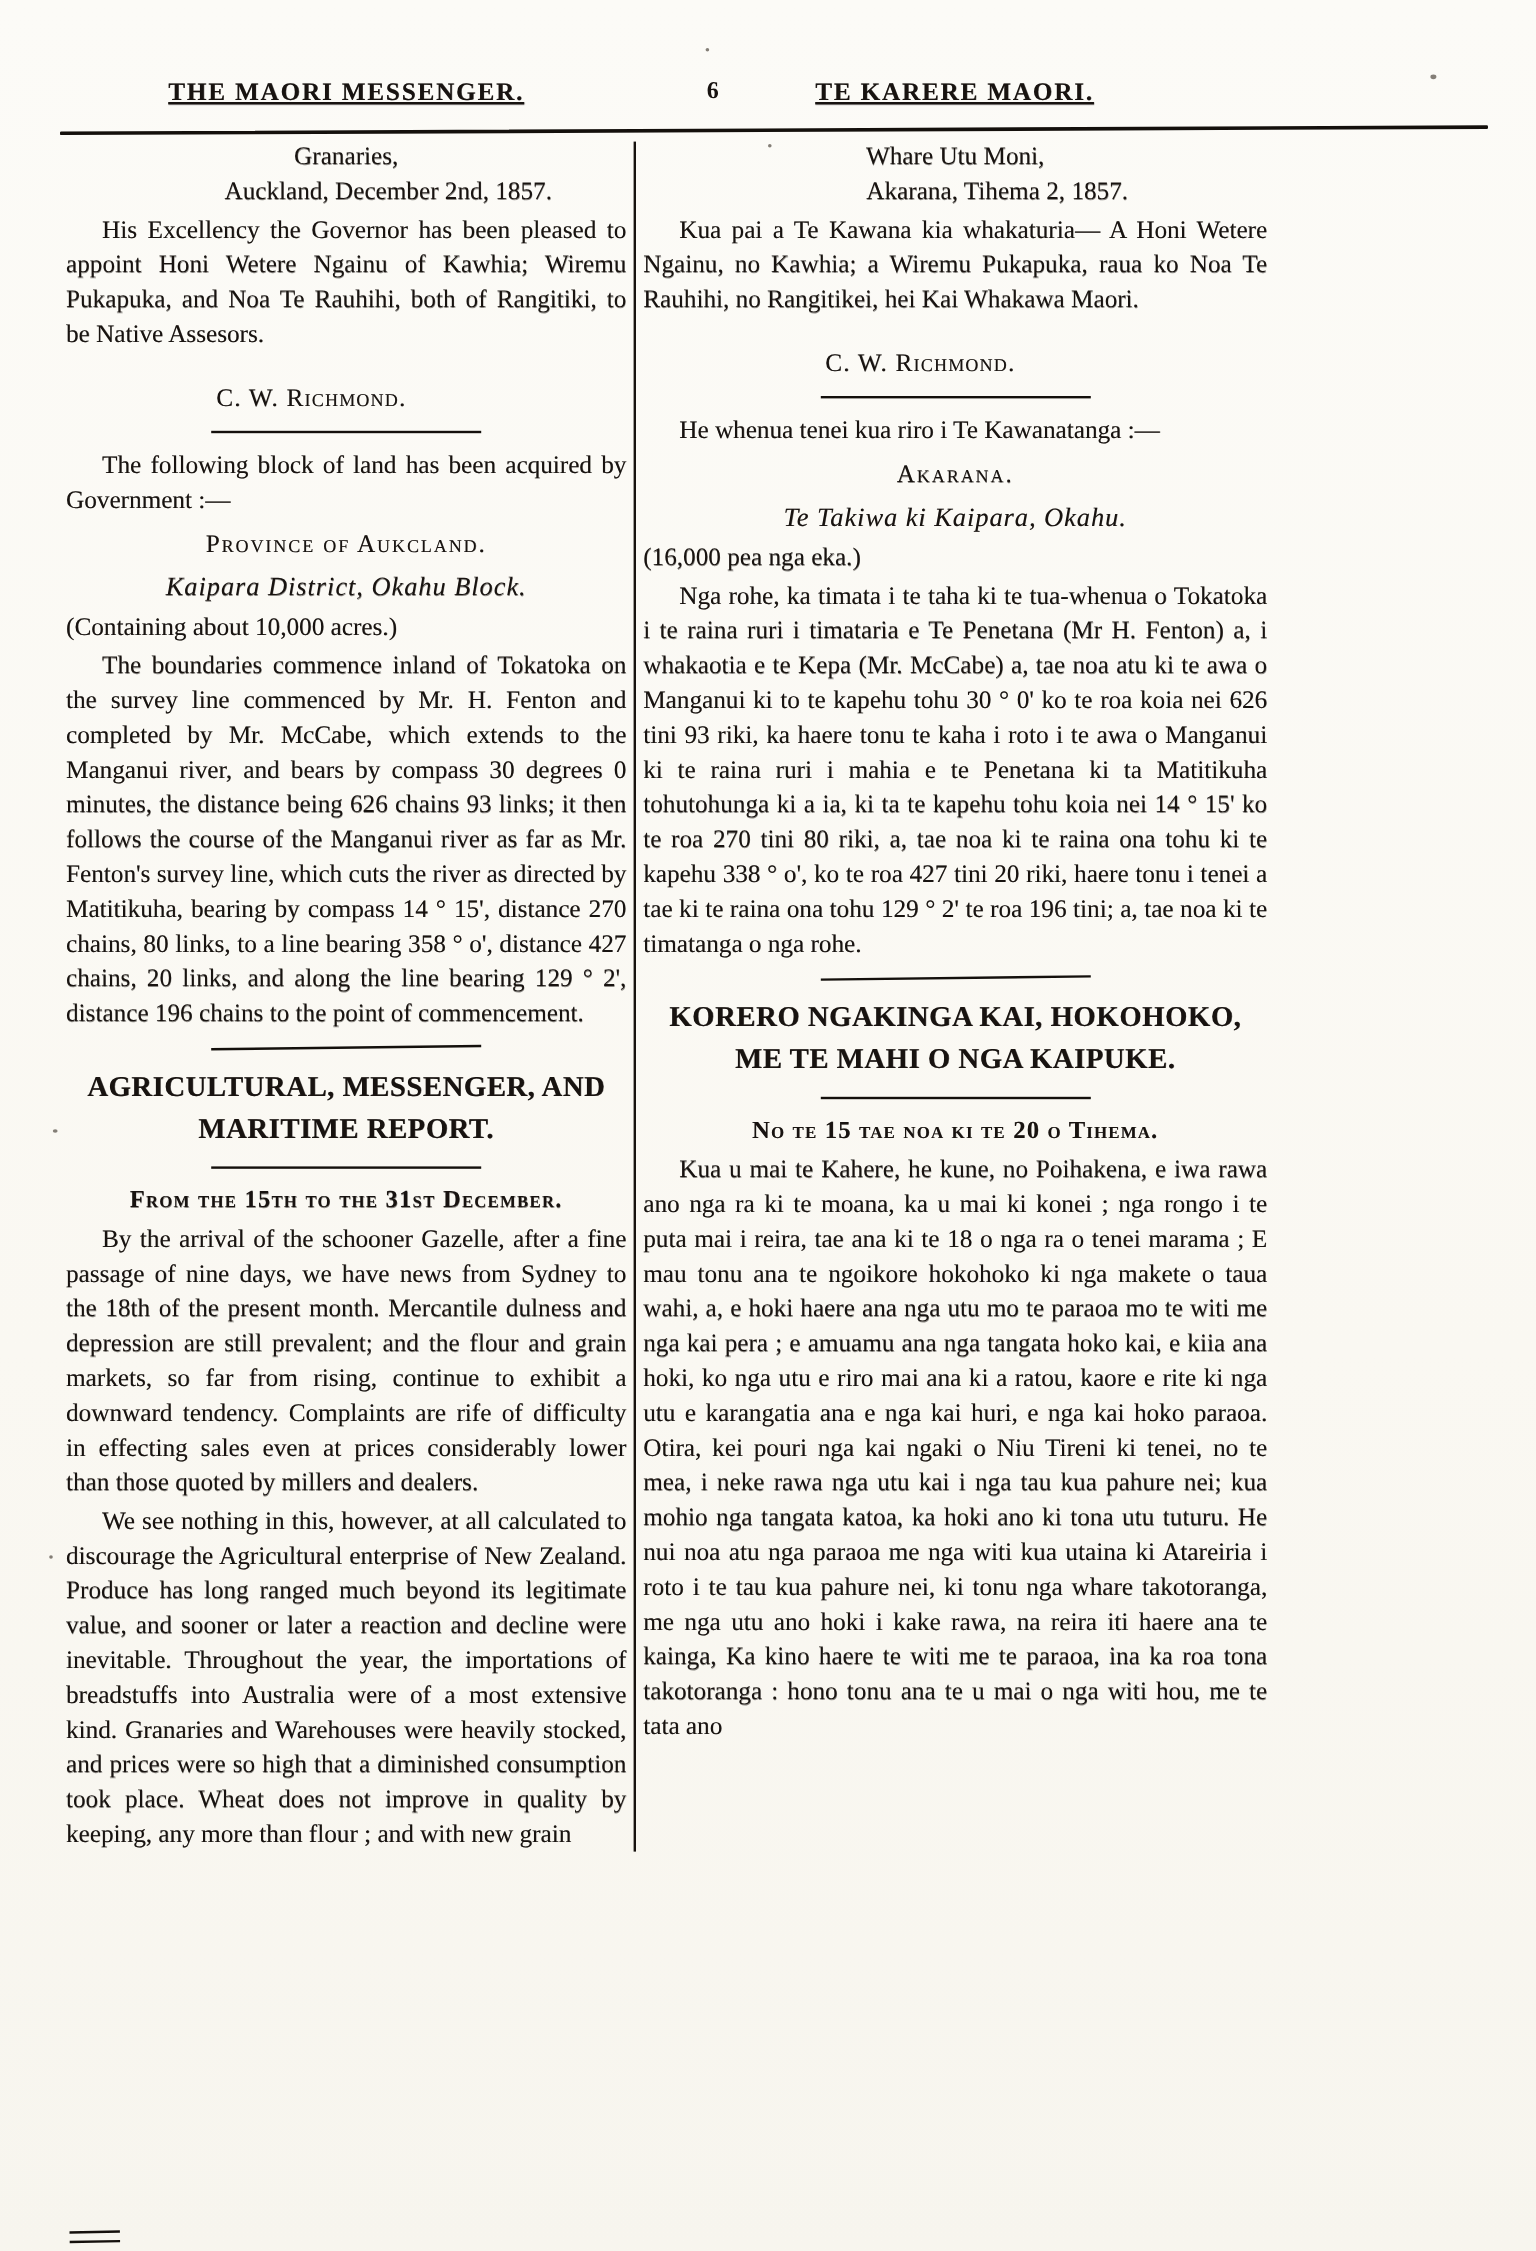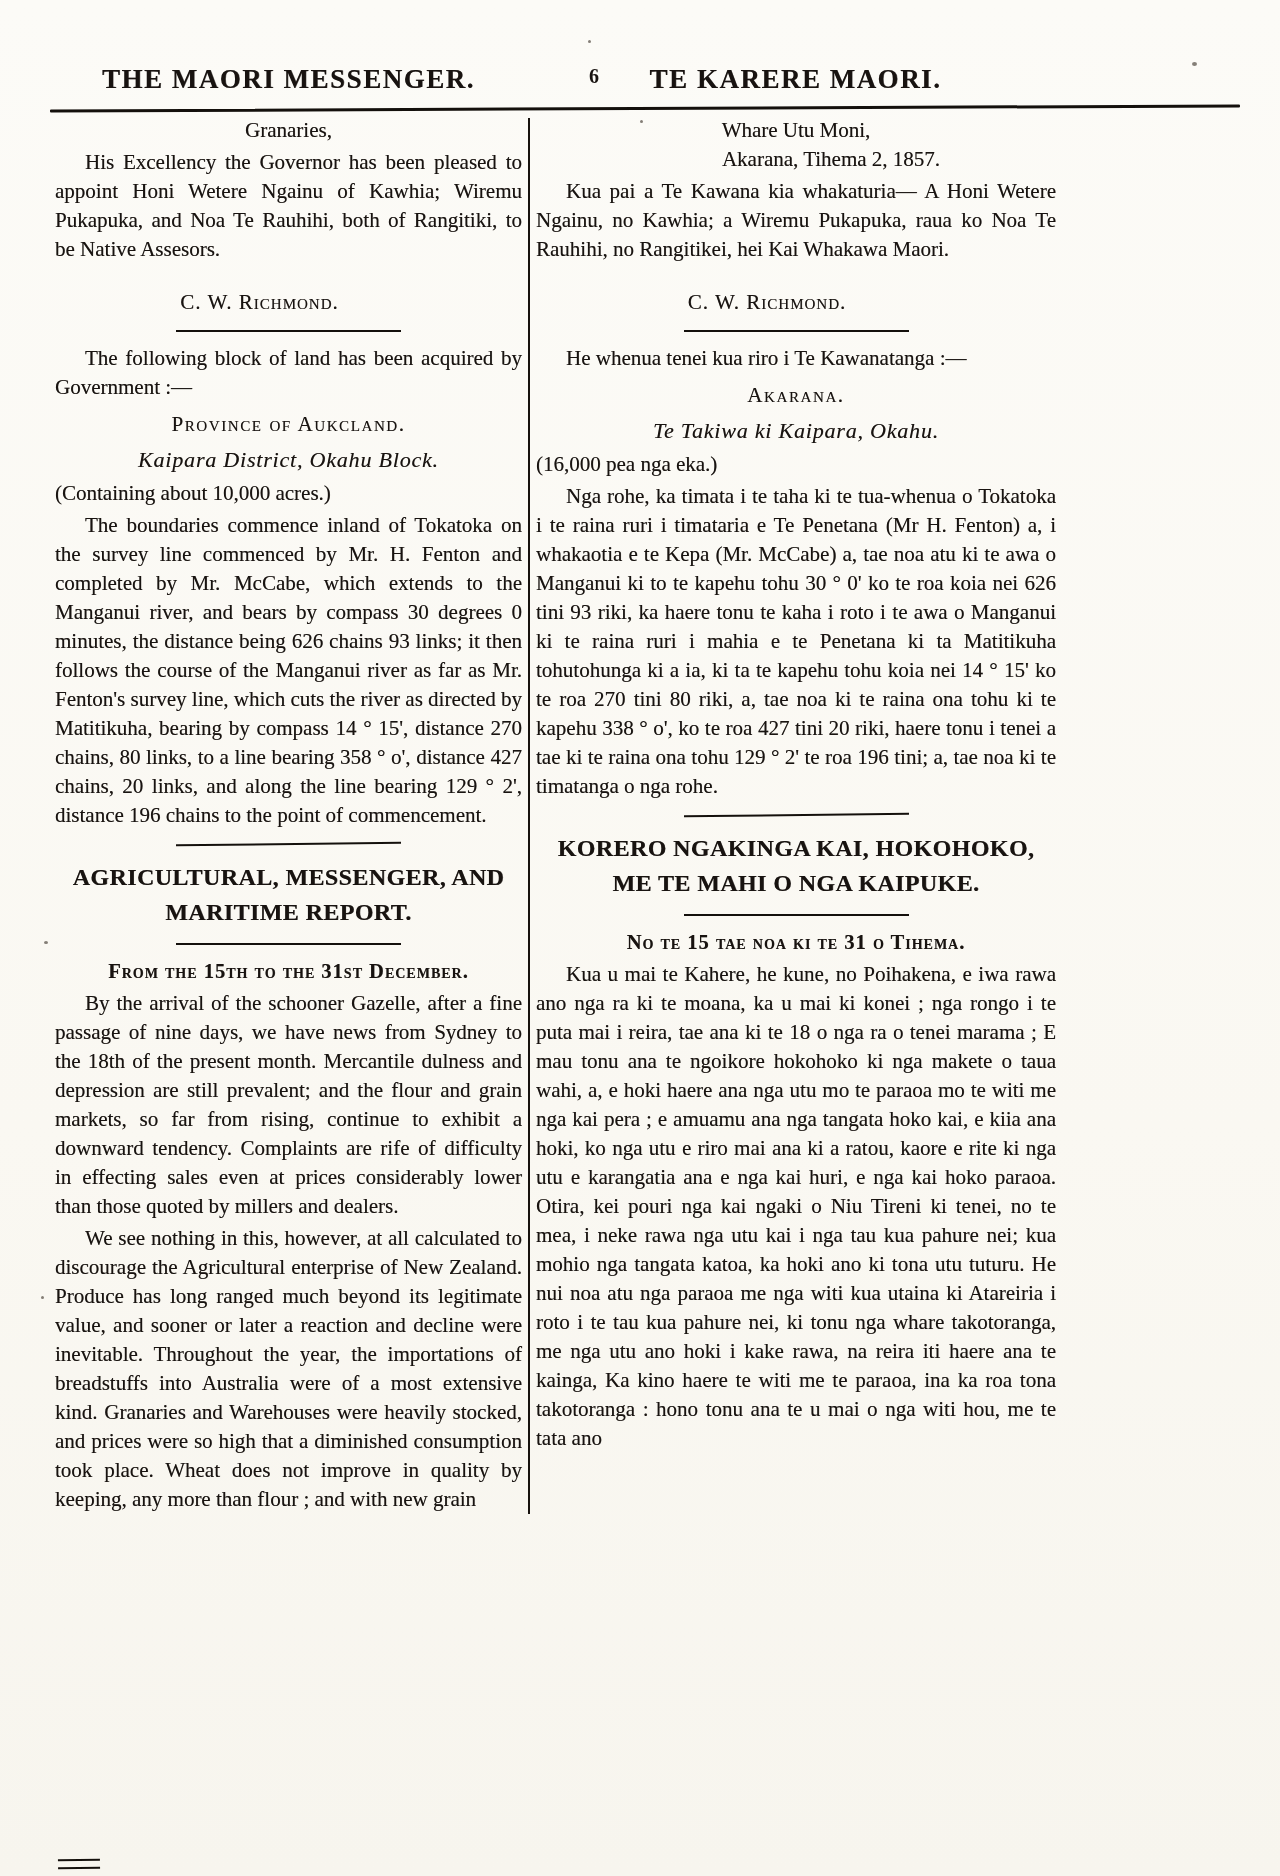--- a/index.html
+++ b/index.html
@@ -10,22 +10,22 @@
     color:#181310;
     -webkit-font-smoothing:antialiased;
   }
   .page{position:absolute;inset:0;}
   
   .masthead{
     position:relative;
     margin:64px 0 0 55px;width:1001px;height:34px;
   }
   .mast-title{
-    position:absolute;top:0;font-size:27px;font-weight:700;letter-spacing:1.5px;
-    white-space:nowrap;text-shadow:0.3px 0.3px 0 rgba(24,19,16,.55);
+    position:absolute;top:0;font-size:21px;font-weight:700;letter-spacing:1.5px;
+    white-space:nowrap;text-shadow:0.3px 0.3px 0 rgba(24,19,16,.55);text-decoration:underline;
   }
   .mast-left{left:0;width:467px;text-align:center;}
   .mast-right{left:508px;width:465px;text-align:center;}
   .mast-num{position:absolute;left:524px;top:1px;width:30px;text-align:center;
     font-size:20px;font-weight:700;}
   .header-rule{
     margin:9px 0 0 50px;width:1190px;height:3px;background:#14100c;
     transform:rotate(-0.25deg);border-radius:1px;
   }
   
@@ -82,20 +82,21 @@
     <div class="mast-num">6</div>
     <div class="mast-title mast-right">TE KARERE MAORI.</div>
   </header>
 
   <div class="header-rule"></div>
 
   <main class="columns">
 
     <section class="col">
       <p class="dateline">Granaries,</p>
+      <p class="dateline shift-right">Auckland, December 2nd, 1857.</p>
       <p class="para">His Excellency the Governor has been pleased to appoint Honi Wetere Ngainu of Kawhia; Wiremu Pukapuka, and Noa Te Rauhihi, both of Rangitiki, to be Native Assesors.</p>
       <p class="sig">C. W. Richmond.</p>
       <hr class="rule-sm">
       <p class="para">The following block of land has been acquired by Government :—</p>
       <p class="sc-center">Province of Aukcland.</p>
       <p class="it-center">Kaipara District, Okahu Block.</p>
       <p class="center">(Containing about 10,000 acres.)</p>
       <p class="para">The boundaries commence inland of Tokatoka on the survey line commenced by Mr. H. Fenton and completed by Mr. McCabe, which extends to the Manganui river, and bears by compass 30 degrees 0 minutes, the distance being 626 chains 93 links; it then follows the course of the Manganui river as far as Mr. Fenton's survey line, which cuts the river as directed by Matitikuha, bearing by compass 14 ° 15', distance 270 chains, 80 links, to a line bearing 358 ° o', distance 427 chains, 20 links, and along the line bearing 129 ° 2', distance 196 chains to the point of commencement.</p>
       <hr class="rule-sm tilt">
       <h2 class="big-heading">AGRICULTURAL, MESSENGER, AND MARITIME REPORT.</h2>
@@ -114,21 +115,21 @@
       <p class="sig">C. W. Richmond.</p>
       <hr class="rule-sm">
       <p class="para">He whenua tenei kua riro i Te Kawanatanga :—</p>
       <p class="sc-center">Akarana.</p>
       <p class="it-center">Te Takiwa ki Kaipara, Okahu.</p>
       <p class="center">(16,000 pea nga eka.)</p>
       <p class="para">Nga rohe, ka timata i te taha ki te tua-whenua o Tokatoka i te raina ruri i timataria e Te Penetana (Mr H. Fenton) a, i whakaotia e te Kepa (Mr. McCabe) a, tae noa atu ki te awa o Manganui ki to te kapehu tohu 30 ° 0' ko te roa koia nei 626 tini 93 riki, ka haere tonu te kaha i roto i te awa o Manganui ki te raina ruri i mahia e te Penetana ki ta Matitikuha tohutohunga ki a ia, ki ta te kapehu tohu koia nei 14 ° 15' ko te roa 270 tini 80 riki, a, tae noa ki te raina ona tohu ki te kapehu 338 ° o', ko te roa 427 tini 20 riki, haere tonu i tenei a tae ki te raina ona tohu 129 ° 2' te roa 196 tini; a, tae noa ki te timatanga o nga rohe.</p>
       <hr class="rule-sm tilt">
       <h2 class="big-heading">KORERO NGAKINGA KAI, HOKOHOKO, ME TE MAHI O NGA KAIPUKE.</h2>
       <hr class="rule-sm">
-      <p class="period-line">No te 15 tae noa ki te 31 o Tihema.</p>
+      <p class="period-line">No te 15 tae noa ki te 20 o Tihema.</p>
       <p class="para">Kua u mai te Kahere, he kune, no Poihakena, e iwa rawa ano nga ra ki te moana, ka u mai ki konei ; nga rongo i te puta mai i reira, tae ana ki te 18 o nga ra o tenei marama ; E mau tonu ana te ngoikore hokohoko ki nga makete o taua wahi, a, e hoki haere ana nga utu mo te paraoa mo te witi me nga kai pera ; e amuamu ana nga tangata hoko kai, e kiia ana hoki, ko nga utu e riro mai ana ki a ratou, kaore e rite ki nga utu e karangatia ana e nga kai huri, e nga kai hoko paraoa. Otira, kei pouri nga kai ngaki o Niu Tireni ki tenei, no te mea, i neke rawa nga utu kai i nga tau kua pahure nei; kua mohio nga tangata katoa, ka hoki ano ki tona utu tuturu. He nui noa atu nga paraoa me nga witi kua utaina ki Atareiria i roto i te tau kua pahure nei, ki tonu nga whare takotoranga, me nga utu ano hoki i kake rawa, na reira iti haere ana te kainga, Ka kino haere te witi me te paraoa, ina ka roa tona takotoranga : hono tonu ana te u mai o nga witi hou, me te tata ano</p>
     </section>
 
   </main>
 
   <div class="corner-mark"></div>
   <div class="speck s1"></div>
   <div class="speck s2"></div>
   <div class="speck s3"></div>
   <div class="speck s4"></div>

